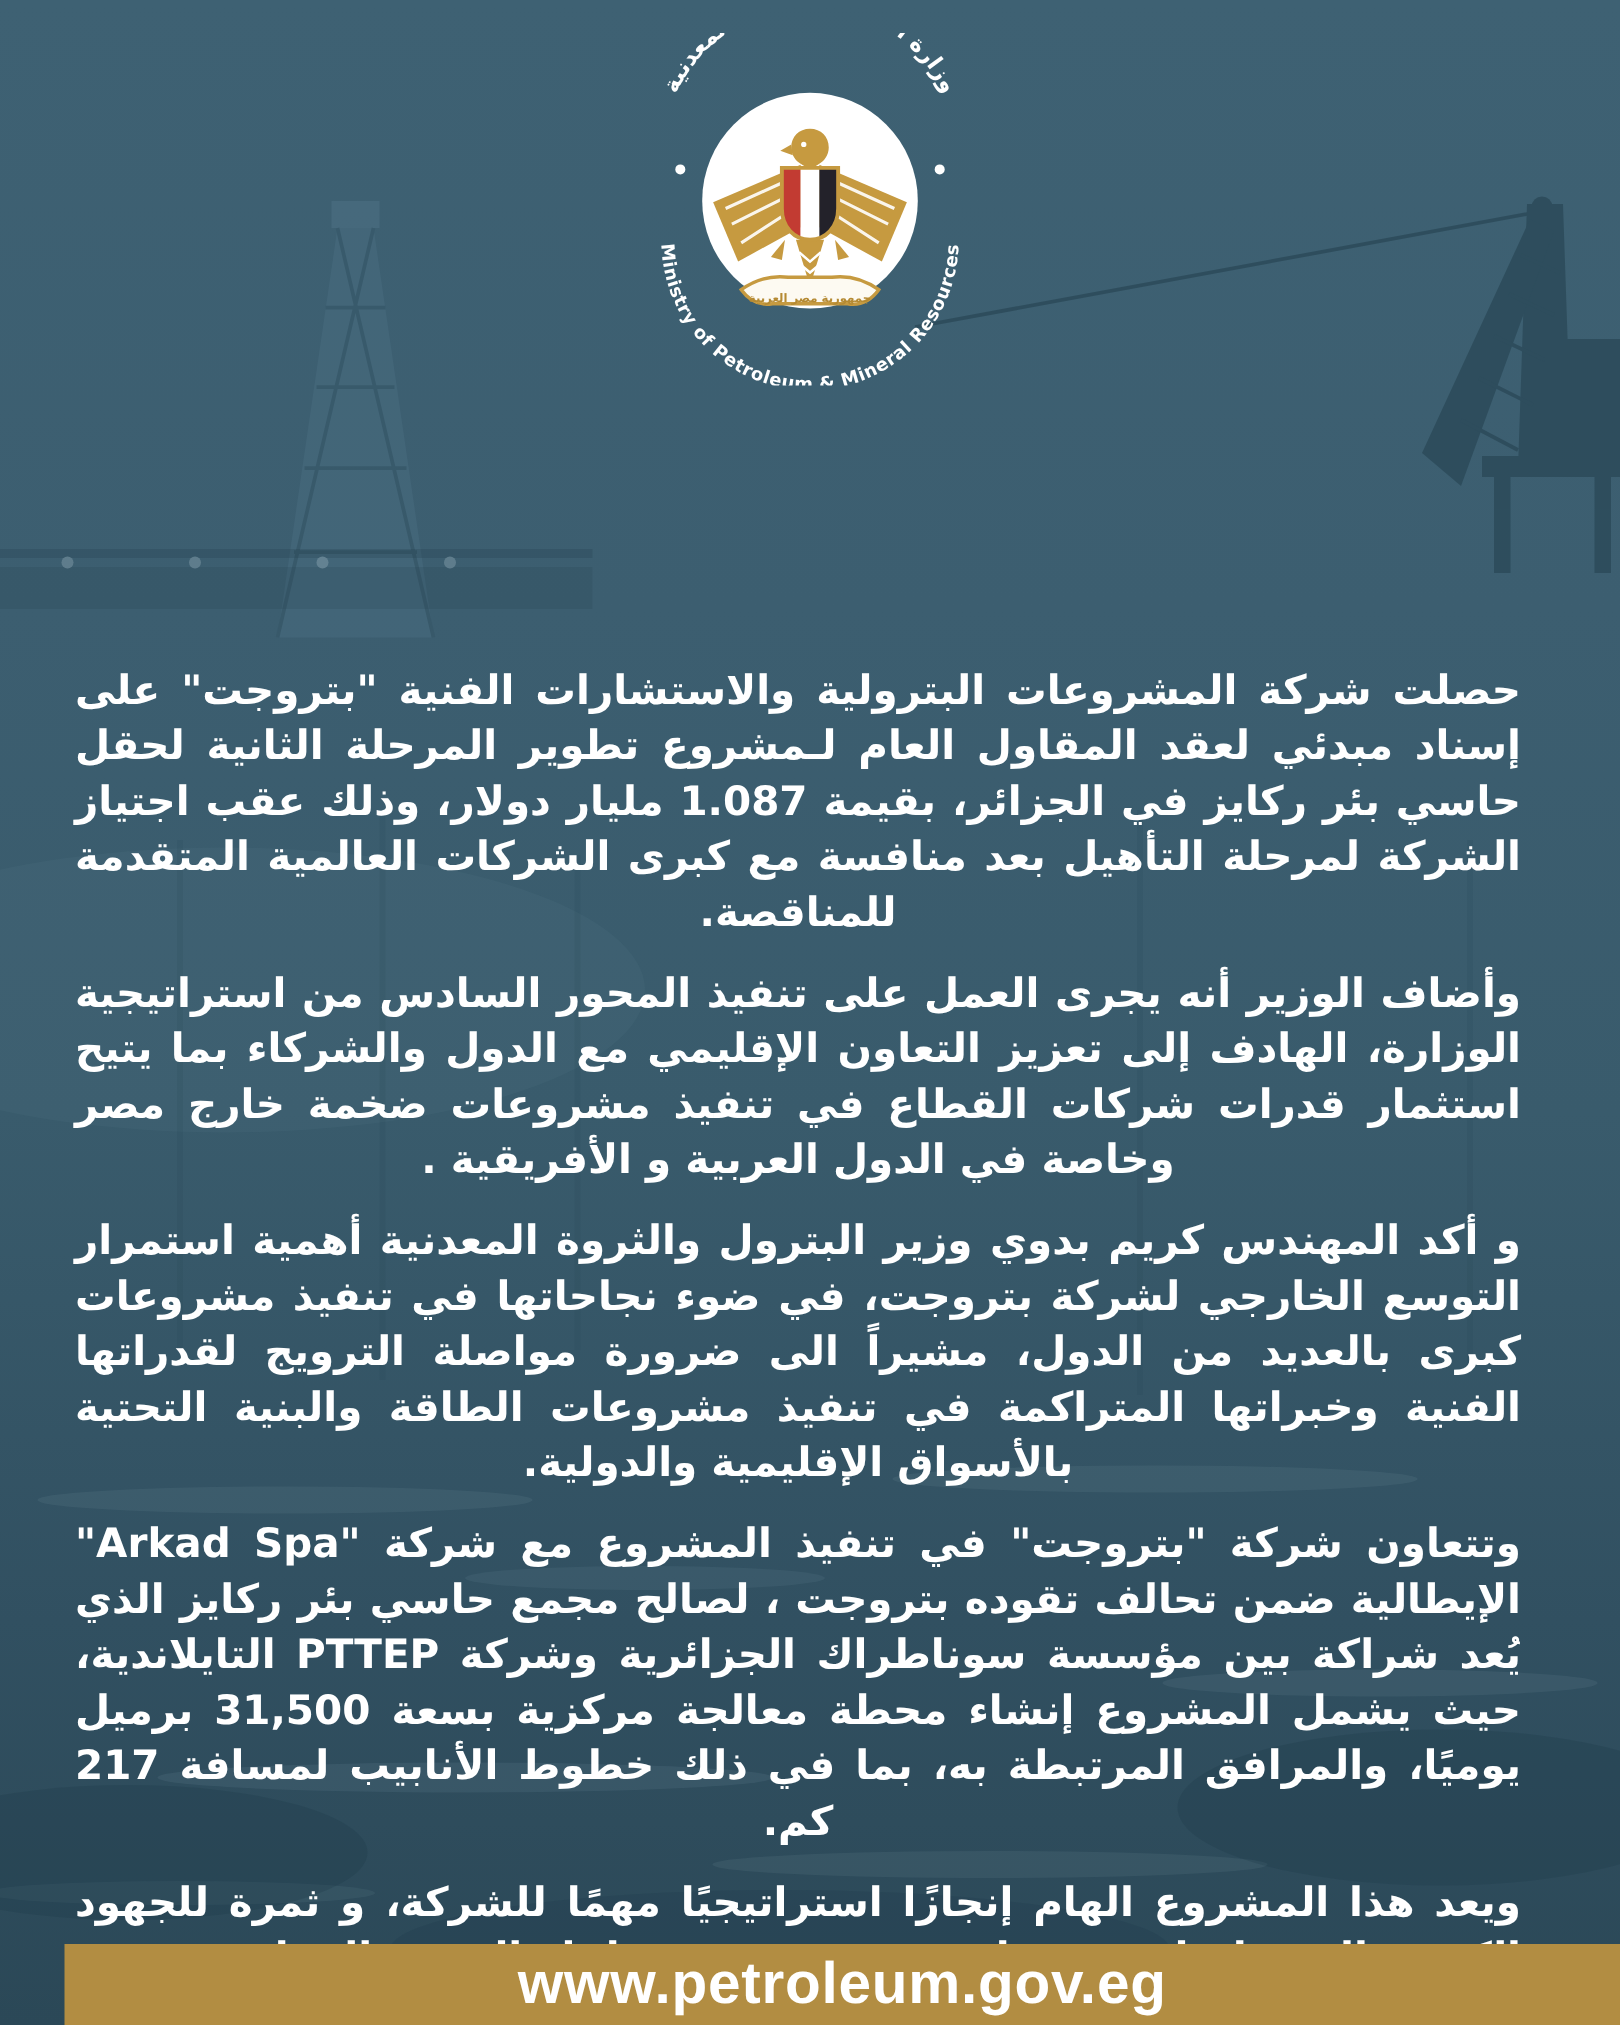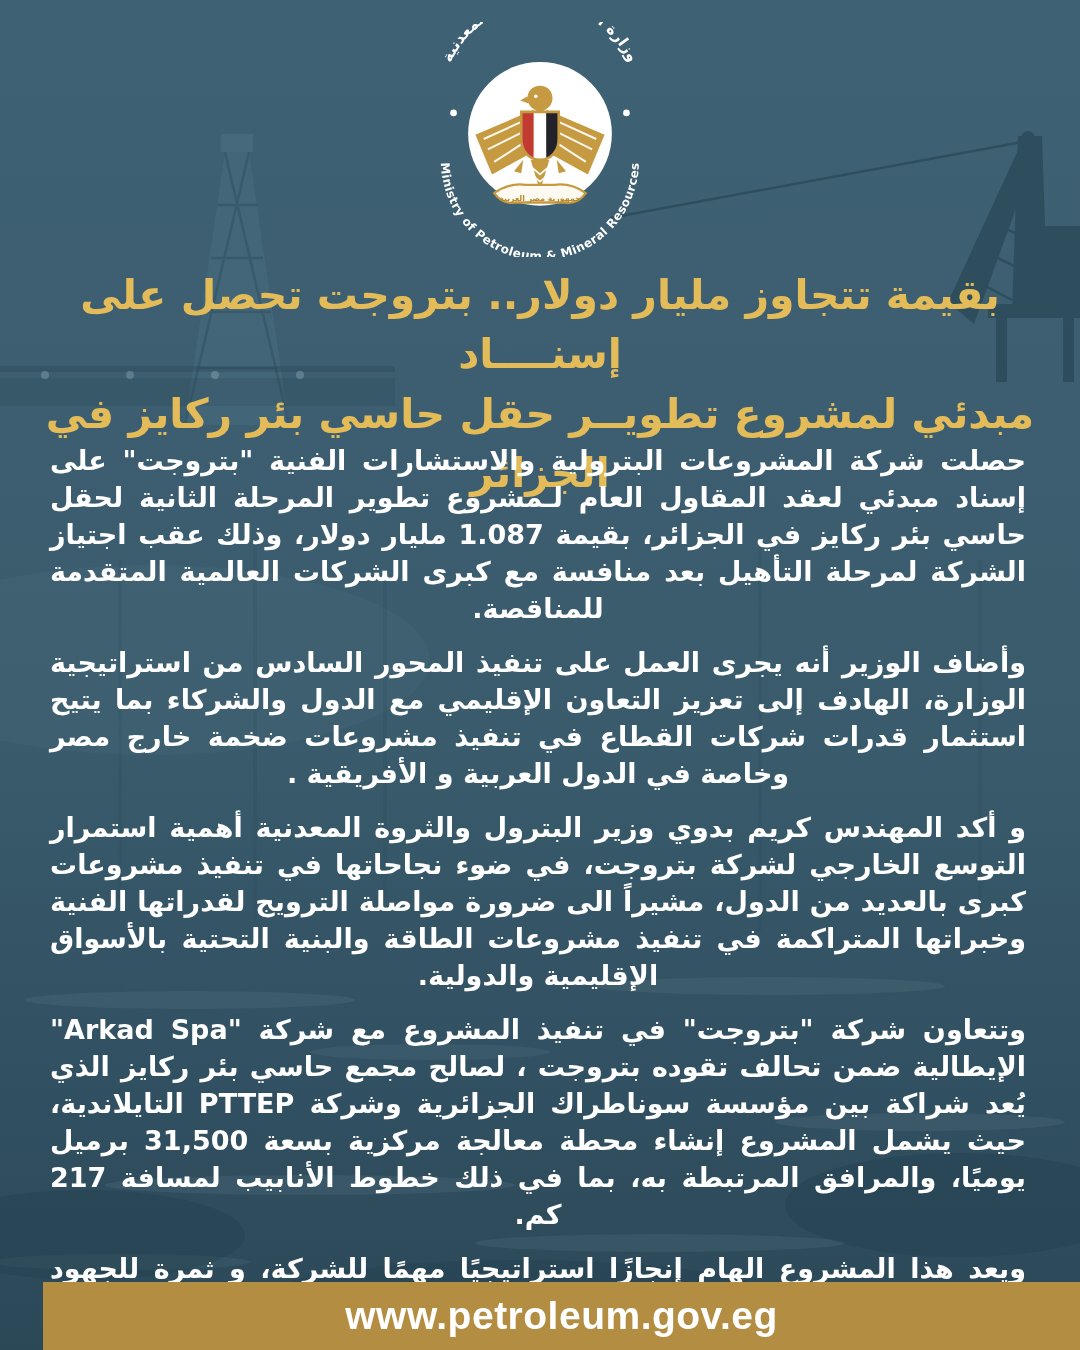--- a/index.html
+++ b/index.html
@@ -25,31 +25,31 @@
     font-weight:700;
     line-height:1.45;
     letter-spacing:0;
   }
   .headline .hl-line{display:block;}
   .article{
     position:absolute;top:442px;left:50px;right:50px;
     direction:rtl;
   }
   .article p{
-    margin:0 4px 17px 0;
+    margin:0 16px 17px 0;
     color:#ffffff;
     font-size:27px;
     font-weight:700;
     line-height:37px;
     text-align:justify;
     text-align-last:center;
     text-justify:inter-word;
   }
   .footer-bar{
-    position:absolute;left:0;right:0;bottom:0;height:68px;
+    position:absolute;left:0;right:0;bottom:0;height:54px;
     background:#b28d42;
     display:flex;align-items:center;justify-content:center;margin-left:43px;
   }
   .footer-url{
     font-family:"Liberation Sans","DejaVu Sans",sans-serif;
     color:#ffffff;
     font-size:39px;
     font-weight:700;
     letter-spacing:0.5px;
   }
@@ -172,24 +172,20 @@
         <rect x="114" y="86" width="12" height="47" fill="#ffffff"></rect>
         <rect x="126" y="86" width="12" height="47" fill="#23222a"></rect>
       </g>
       <path d="M102 86 h36 v26 c0 12 -8 20 -18 20 s-18 -8 -18 -20 z" fill="none" stroke="#c69a40" stroke-width="2.5"></path>
 
       <path d="M76 164 q14 -10 30 -8 h28 q16 -2 30 8 q-8 11 -20 9 h-48 q-12 2 -20 -9 z" fill="#fdfaf2" stroke="#c69a40" stroke-width="2.2"></path>
       <text x="120" y="172" text-anchor="middle" font-family="DejaVu Sans, sans-serif" font-size="7.5" font-weight="bold" fill="#b58a33">جمهورية مصر العربية</text>
     </g>
   </svg>
 
-  <h1 class="headline" dir="rtl">
-    <span class="hl-line">بقيمة تتجاوز مليار دولار.. بتروجت تحصل على إسنــــاد</span>
-    <span class="hl-line">مبدئي لمشروع تطويــر حقل حاسي بئر ركايز في الجزائر</span>
-  </h1>
 
   <div class="article">
     <p>حصلت شركة المشروعات البترولية والاستشارات الفنية "بتروجت" على إسناد مبدئي لعقد المقاول العام لـمشروع تطوير المرحلة الثانية لحقل حاسي بئر ركايز في الجزائر، بقيمة 1.087 مليار دولار، وذلك عقب اجتياز الشركة لمرحلة التأهيل بعد منافسة مع كبرى الشركات العالمية المتقدمة للمناقصة.</p>
     <p>وأضاف الوزير أنه يجرى العمل على تنفيذ المحور السادس من استراتيجية الوزارة، الهادف إلى تعزيز التعاون الإقليمي مع الدول والشركاء بما يتيح استثمار قدرات شركات القطاع في تنفيذ مشروعات ضخمة خارج مصر وخاصة في الدول العربية و الأفريقية .</p>
     <p>و أكد المهندس كريم بدوي وزير البترول والثروة المعدنية أهمية استمرار التوسع الخارجي لشركة بتروجت، في ضوء نجاحاتها في تنفيذ مشروعات كبرى بالعديد من الدول، مشيراً الى ضرورة مواصلة الترويج لقدراتها الفنية وخبراتها المتراكمة في تنفيذ مشروعات الطاقة والبنية التحتية بالأسواق الإقليمية والدولية.</p>
     <p>وتتعاون شركة "بتروجت" في تنفيذ المشروع مع شركة "Arkad Spa" الإيطالية ضمن تحالف تقوده بتروجت ، لصالح مجمع حاسي بئر ركايز الذي يُعد شراكة بين مؤسسة سوناطراك الجزائرية وشركة PTTEP التايلاندية، حيث يشمل المشروع إنشاء محطة معالجة مركزية بسعة 31,500 برميل يوميًا، والمرافق المرتبطة به، بما في ذلك خطوط الأنابيب لمسافة 217 كم.</p>
     <p>ويعد هذا المشروع الهام إنجازًا استراتيجيًا مهمًا للشركة، و ثمرة للجهود الكبيرة المبذولة لتعزيز تواجد بتروجت بقوة داخل السوق الجزائري، حيث يأتي ذلك بالتوازي مع المشروع القائم لإنشاء ورش تصنيع مشتركة مع مؤسسة "سوناطراك"، بما يسهم في تعظيم القيمة المضافة واستغلال القدرات الفائضة بالشركة، خاصة في الأسواق الخارجية، لتحقيق عوائد مجزية بالعملات الأجنبية.</p>
   </div>
 
   <div class="footer-bar">

